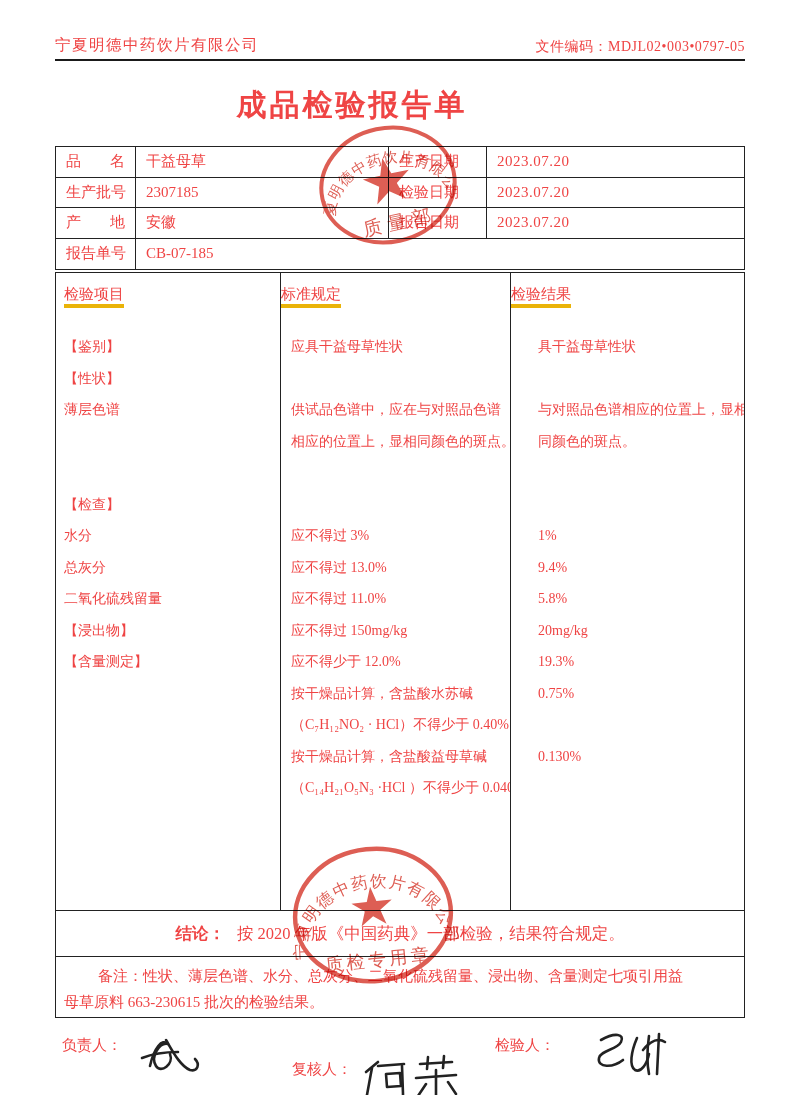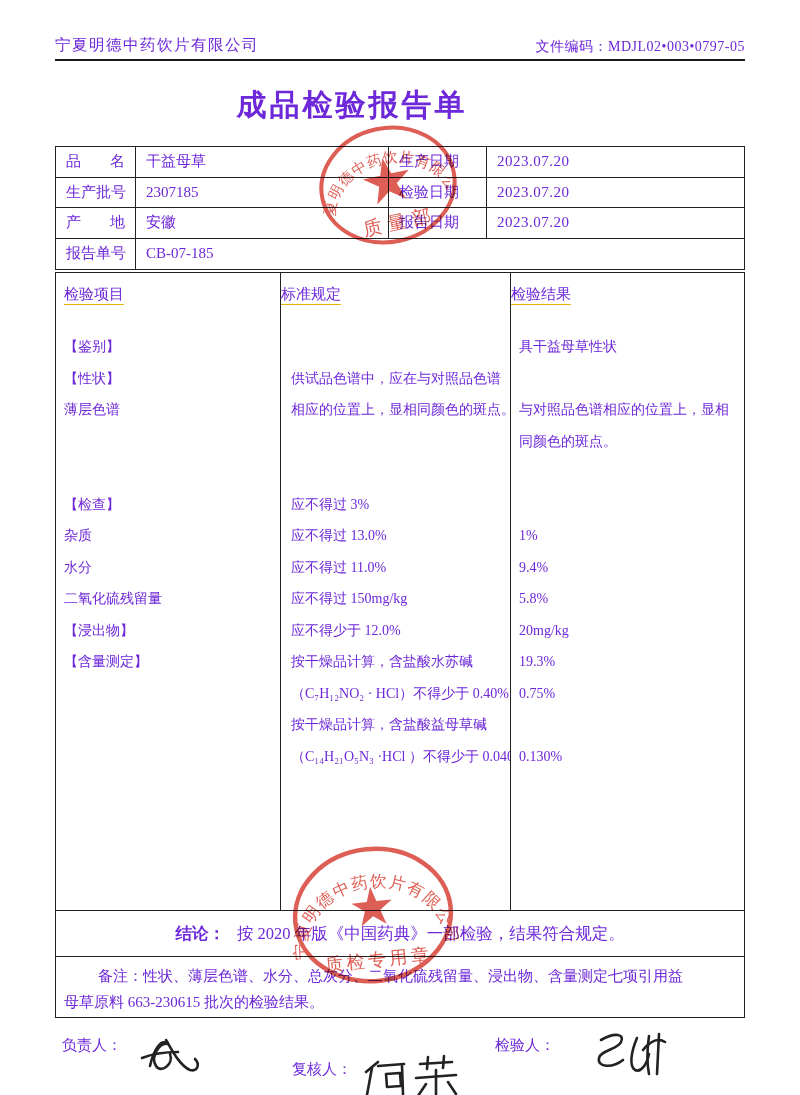--- a/index.html
+++ b/index.html
@@ -1,18 +1,18 @@
 <!DOCTYPE html>
 <html><head>
 <meta charset="utf-8">
 <style>
   html,body{margin:0;padding:0;background:#ffffff;}
   .page{
     position:relative;width:800px;height:1095px;background:#ffffff;overflow:hidden;
-    font-family:"Liberation Serif","DejaVu Serif",serif;color:#6d28d9;
+    font-family:"Liberation Serif","DejaVu Serif",serif;color:#ef4444;
   }
   
   .doc-header{position:absolute;left:55px;top:30px;width:690px;height:26px;
     border-bottom:2.5px solid #1a1a1a;display:flex;justify-content:space-between;align-items:flex-end;
     padding-bottom:3px;box-sizing:content-box;}
   .company{font-size:15.5px;letter-spacing:1.5px;}
   .doccode{font-size:14px;letter-spacing:0.5px;}
   
   .title{position:absolute;left:0;top:85px;width:704px;text-align:center;
     font-family:"Liberation Sans","DejaVu Sans",sans-serif;font-weight:700;font-size:30px;letter-spacing:3px;}
@@ -29,25 +29,25 @@
   .main-table{position:absolute;left:55px;top:272px;width:690px;height:746px;
     border:1.5px solid #222;box-sizing:border-box;}
   .cols{position:absolute;left:0;top:0;width:100%;height:637px;display:flex;}
   .col{box-sizing:border-box;overflow:hidden;}
   .col1{width:225px;border-right:1.5px solid #222;}
   .col2{width:230px;border-right:1.5px solid #222;}
   .col3{flex:1;}
   .col-header{height:58px;padding-top:12px;font-size:15px;box-sizing:border-box;}
   .col1 .col-header{padding-left:8px;text-align:left;}
   .col2 .col-header,.col3 .col-header{}
-  .col-header span{border-bottom:1px solid #eab308;padding-bottom:2px;}
+  .col-header span{border-bottom:4px solid #eab308;padding-bottom:2px;}
   .tline{height:31.5px;line-height:31.5px;font-size:14px;white-space:nowrap;}
   .col1 .tline{padding-left:8px;}
   .col2 .tline{padding-left:10px;}
-  .col3 .tline{padding-left:8px;}
+  .col3 .tline{padding-left:8px;margin-left:19px;}
   .concl-row{position:absolute;left:0;top:637px;width:100%;height:46px;border-top:1.5px solid #222;
     box-sizing:border-box;display:flex;align-items:center;justify-content:center;font-size:16.5px;}
   .concl-row b{margin-right:12px;}
   .remark-row{position:absolute;left:0;top:683px;width:100%;bottom:0;border-top:1.5px solid #222;
     box-sizing:border-box;padding:6px 8px 0 8px;font-size:15px;line-height:26px;}
   .remark-l1{text-indent:34px;}
   
   .sig-row{position:absolute;left:55px;top:1026px;width:690px;height:64px;font-size:15px;}
   .sig-group{position:absolute;top:8px;display:flex;align-items:flex-start;}
   .sig-group .sig-label{white-space:nowrap;line-height:22px;}
@@ -104,33 +104,34 @@
     <div class="cols">
       <div class="col col1">
         <div class="col-header"><span>检验项目</span></div>
         <div class="col-lines">
             <div class="tline">【鉴别】</div>
             <div class="tline">【性状】</div>
             <div class="tline">薄层色谱</div>
             <div class="tline"></div>
             <div class="tline"></div>
             <div class="tline">【检查】</div>
-            <div class="tline">杂质</div>
             <div class="tline">水分</div>
+            <div class="tline">总灰分</div>
             <div class="tline">二氧化硫残留量</div>
             <div class="tline">【浸出物】</div>
             <div class="tline">【含量测定】</div>
             <div class="tline"></div>
             <div class="tline"></div>
             <div class="tline"></div>
           </div>
       </div>
       <div class="col col2">
         <div class="col-header"><span>标准规定</span></div>
         <div class="col-lines">
+            <div class="tline">应具干益母草性状</div>
             <div class="tline"></div>
             <div class="tline">供试品色谱中，应在与对照品色谱</div>
             <div class="tline">相应的位置上，显相同颜色的斑点。</div>
             <div class="tline"></div>
             <div class="tline"></div>
             <div class="tline">应不得过 3%</div>
             <div class="tline">应不得过 13.0%</div>
             <div class="tline">应不得过 11.0%</div>
             <div class="tline">应不得过 150mg/kg</div>
             <div class="tline">应不得少于 12.0%</div>

